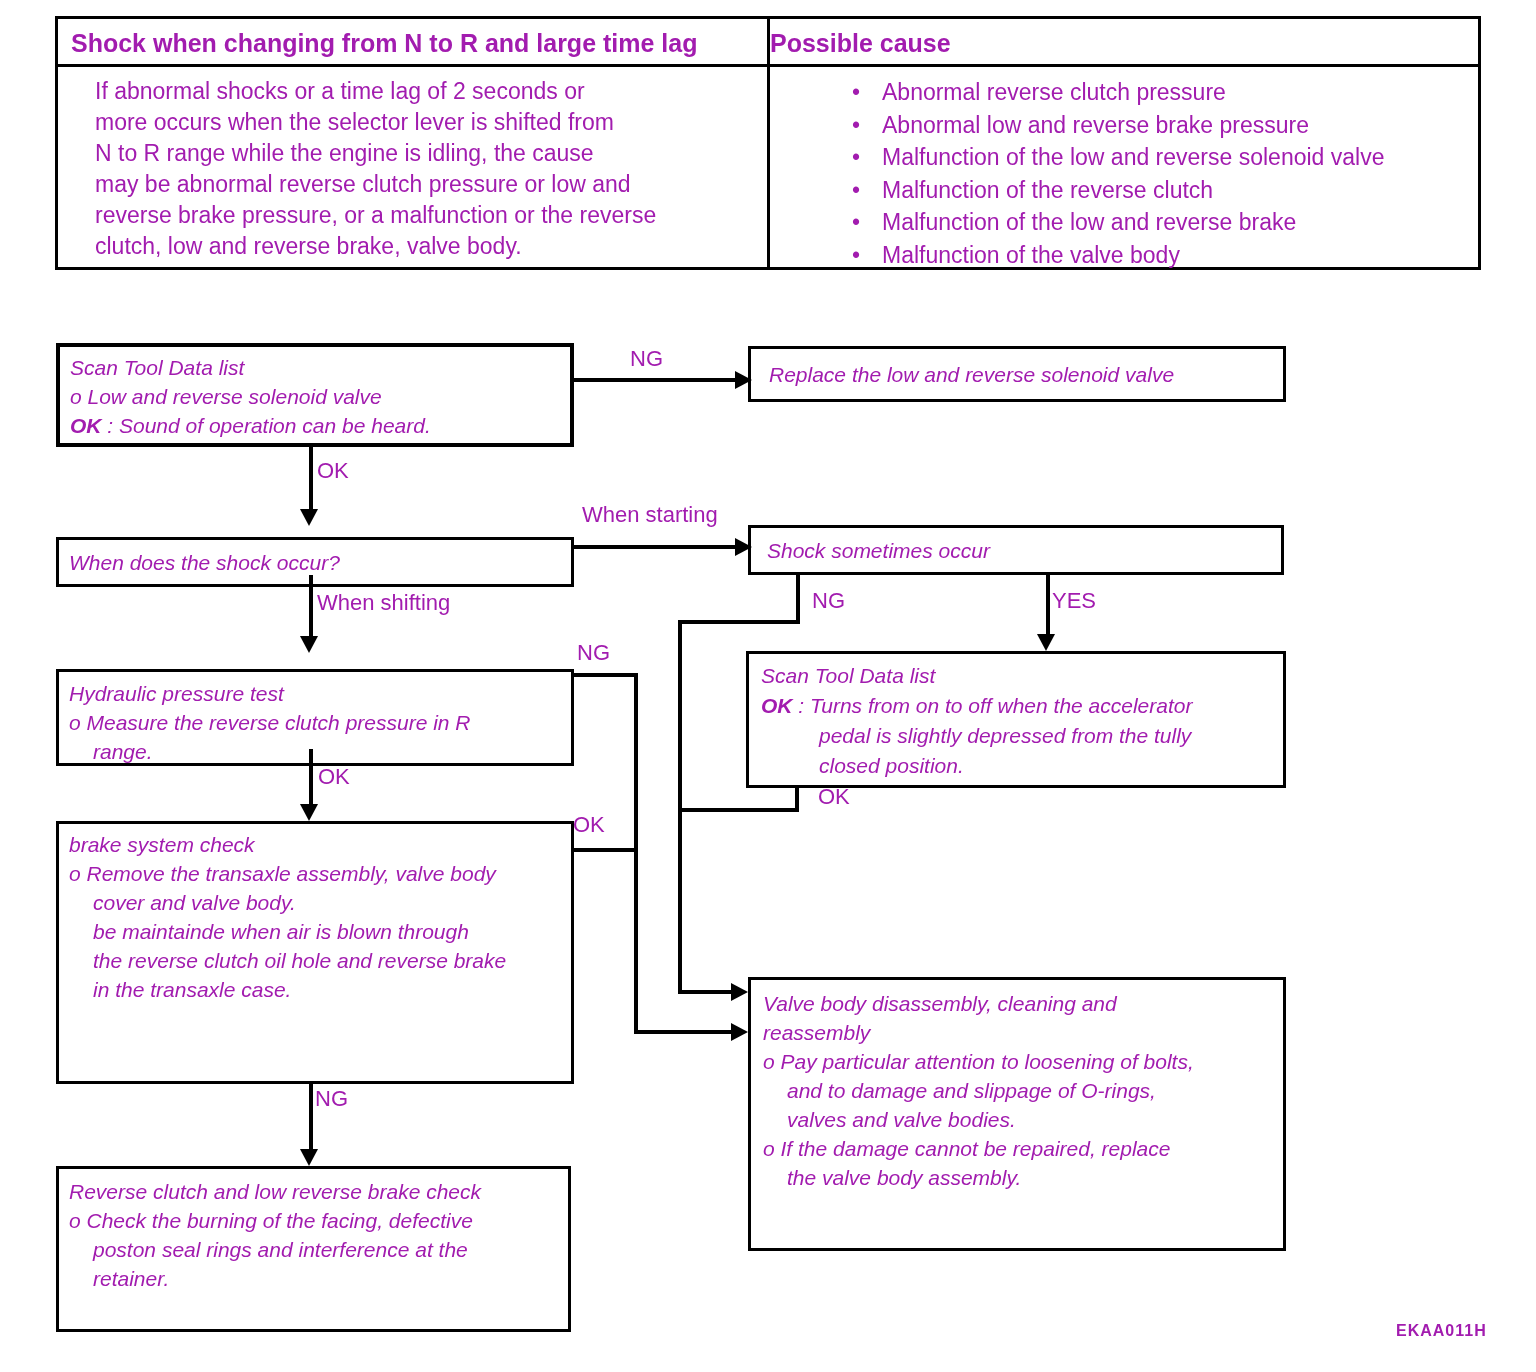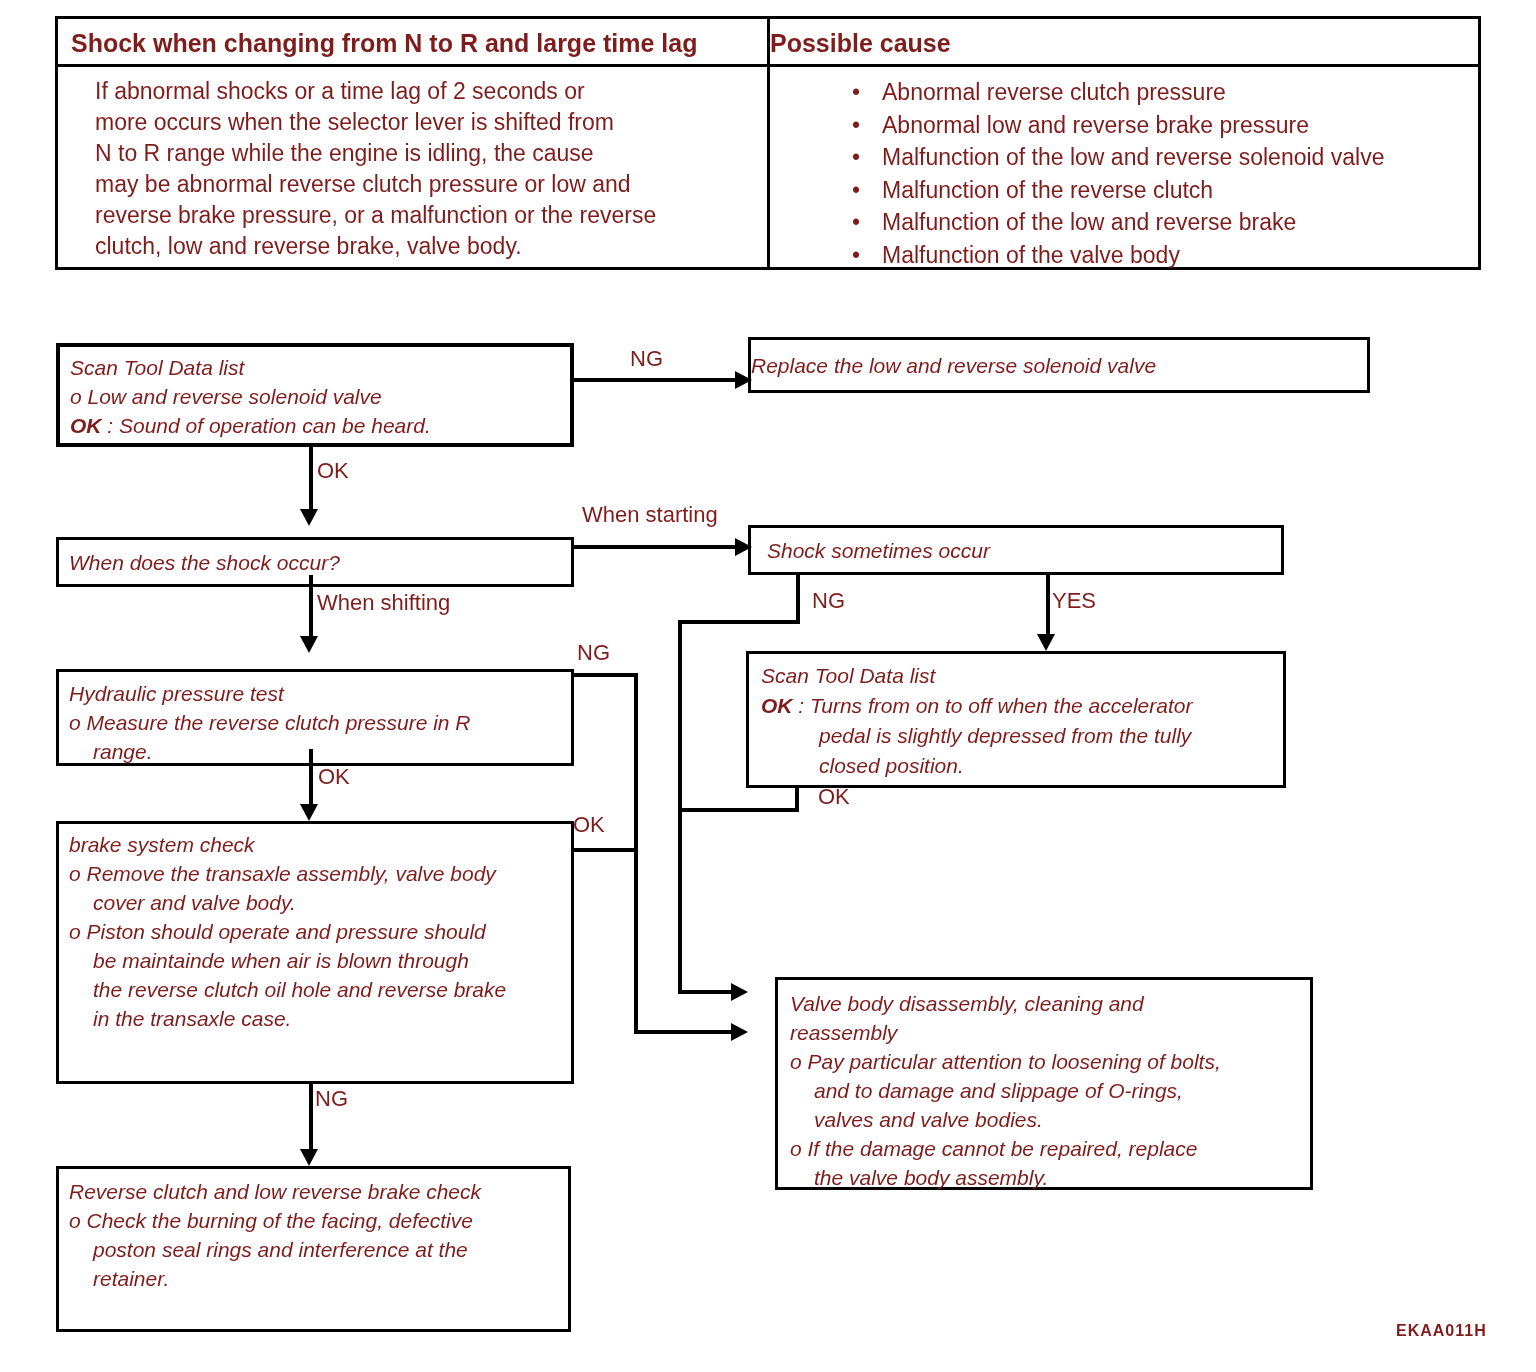--- a/index.html
+++ b/index.html
@@ -2,21 +2,21 @@
 <html><head>
 <meta charset="utf-8">
 <style>
   * { box-sizing: border-box; }
   html,body { margin:0; padding:0; background:#ffffff; }
   .page {
     position: relative;
     width: 1536px;
     height: 1372px;
     background: #ffffff;
-    color: #7f1d1d;
+    color: #a21caf;
     font-family: "Liberation Sans", sans-serif;
     overflow: hidden;
   }
 
   
   .tbl { position:absolute; left:55px; top:16px; width:1426px; height:254px; border:3px solid #000; background:#fff; }
   .tbl-vdiv { position:absolute; left:709px; top:0; height:100%; width:3px; background:#000; }
   .tbl-hdiv { position:absolute; left:0; top:45px; width:100%; height:3px; background:#000; }
   .th-left  { position:absolute; left:13px; top:10px; font-size:25px; font-weight:bold; white-space:nowrap; }
   .th-right { position:absolute; left:712px; right:0; top:10px; text-align:left; font-size:25px; font-weight:bold; }
@@ -72,21 +72,21 @@
       <div class="cr-row"><span class="bu">•</span><span>Malfunction of the valve body</span></div>
     </div>
   </div>
 
   <div class="box" style="left:56px;top:343px;width:518px;height:104px;border-width:4px;padding:6px 0 0 10px;">
     <div class="ln">Scan Tool Data list</div>
     <div class="ln">o Low and reverse solenoid valve</div>
     <div class="ln"><span class="b">OK</span><span> : Sound of operation can be heard.</span></div>
   </div>
 
-  <div class="box cbox" style="left:748px;top:337px;width:622px;height:56px;">
+  <div class="box cbox" style="left:748px;top:346px;width:538px;height:56px;padding-left:18px;">
     <div class="ln">Replace the low and reverse solenoid valve</div>
   </div>
 
   <div class="box cbox" style="left:56px;top:525px;width:518px;height:50px;padding-left:10px;margin-top:12px;">
     <div class="ln">When does the shock occur?</div>
   </div>
 
   <div class="box cbox" style="left:748px;top:525px;width:536px;height:50px;padding-left:16px;">
     <div class="ln">Shock sometimes occur</div>
   </div>
@@ -94,41 +94,40 @@
   <div class="box" style="left:56px;top:652px;width:518px;height:97px;padding:7px 0 0 10px;margin-top:17px;">
     <div class="ln">Hydraulic pressure test</div>
     <div class="ln">o Measure the reverse clutch pressure in R</div>
     <div class="ln ind">range.</div>
   </div>
 
   <div class="box" style="left:56px;top:821px;width:518px;height:263px;padding:6px 0 0 10px;">
     <div class="ln">brake system check</div>
     <div class="ln">o Remove the transaxle assembly, valve body</div>
     <div class="ln ind">cover and valve body.</div>
-    <div class="ln">o Piston should operate and pressure should</div>
     <div class="ln ind">be maintainde when air is blown through</div>
     <div class="ln ind">the reverse clutch oil hole and reverse brake</div>
     <div class="ln ind">in the transaxle case.</div>
   </div>
 
   <div class="box" style="left:56px;top:1166px;width:515px;height:166px;padding:8px 0 0 10px;">
     <div class="ln">Reverse clutch and low reverse brake check</div>
     <div class="ln">o Check the burning of the facing, defective</div>
     <div class="ln ind">poston seal rings and interference at the</div>
     <div class="ln ind">retainer.</div>
   </div>
 
   <div class="box" style="left:746px;top:651px;width:540px;height:137px;padding:7px 0 0 12px;">
     <div class="ln" style="line-height:30px;">Scan Tool Data list</div>
     <div class="ln" style="line-height:30px;"><span class="b">OK</span><span> : Turns from on to off when the accelerator</span></div>
     <div class="ln ind2" style="line-height:30px;">pedal is slightly depressed from the tully</div>
     <div class="ln ind2" style="line-height:30px;">closed position.</div>
   </div>
 
-  <div class="box" style="left:748px;top:977px;width:538px;height:213px;padding:9px 0 0 12px;margin-left:27px;">
+  <div class="box" style="left:748px;top:977px;width:538px;height:274px;padding:9px 0 0 12px;">
     <div class="ln">Valve body disassembly, cleaning and</div>
     <div class="ln">reassembly</div>
     <div class="ln">o Pay particular attention to loosening of bolts,</div>
     <div class="ln ind">and to damage and slippage of O-rings,</div>
     <div class="ln ind">valves and valve bodies.</div>
     <div class="ln">o If the damage cannot be repaired, replace</div>
     <div class="ln ind">the valve body assembly.</div>
   </div>
 
   <div class="hline" style="left:574px;top:378px;width:162px;"></div>

